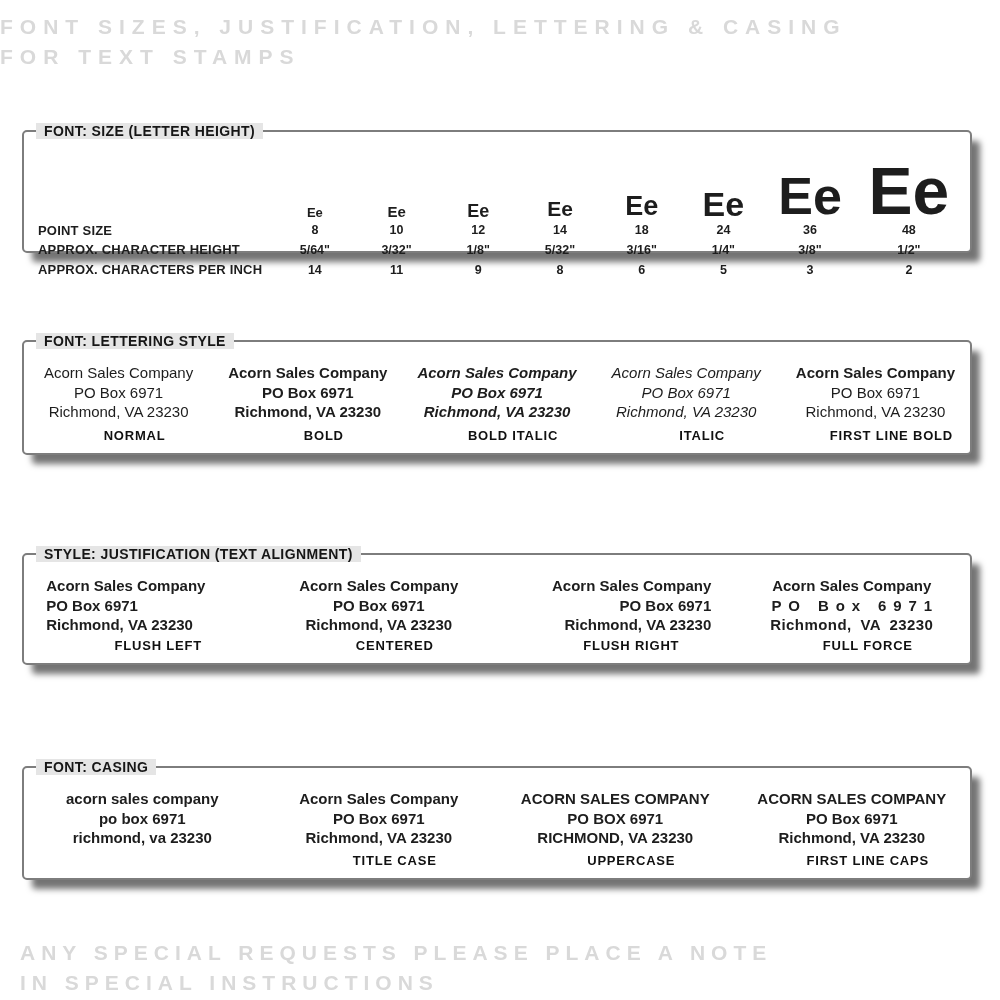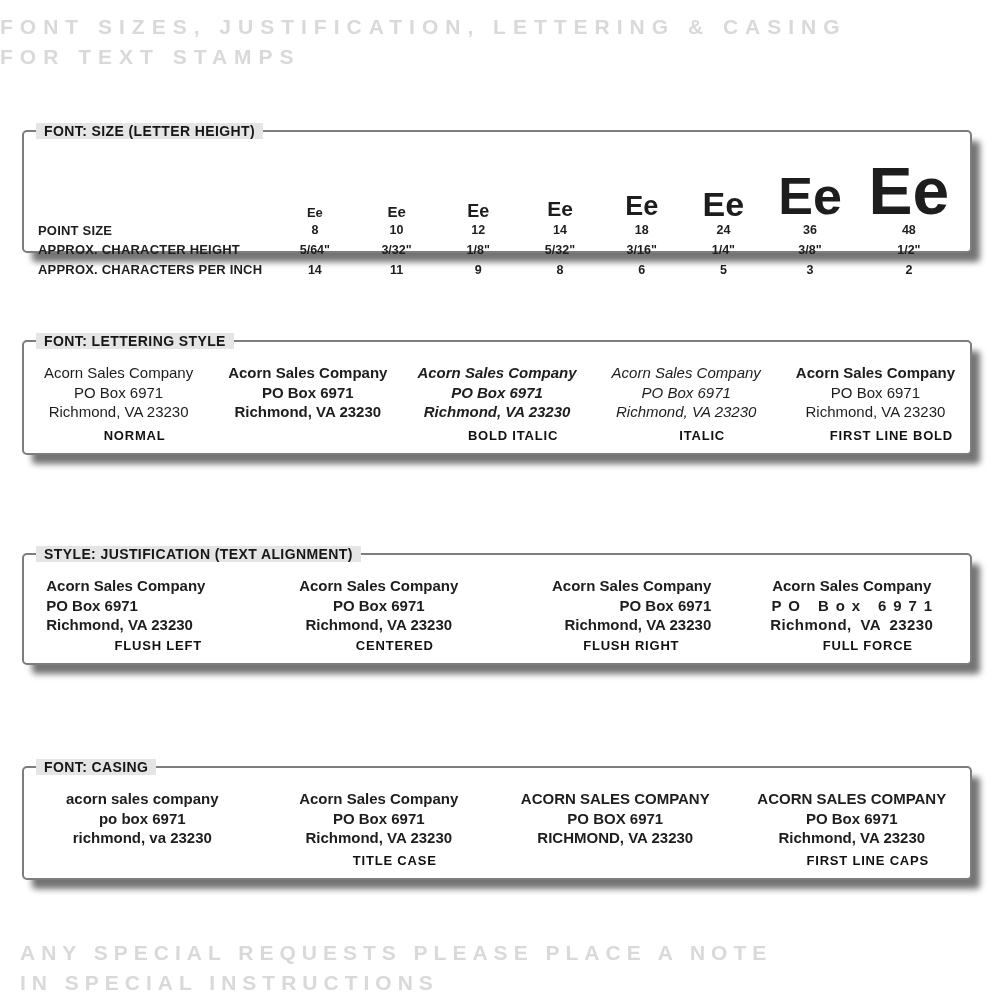--- a/index.html
+++ b/index.html
@@ -203,20 +203,21 @@
         <div class="addr-line">Richmond, VA 23230</div>
       </div>
       <div class="caption">NORMAL</div>
     </div>
     <div class="sample-col style-bold">
       <div class="addr">
         <div class="addr-line">Acorn Sales Company</div>
         <div class="addr-line">PO Box 6971</div>
         <div class="addr-line">Richmond, VA 23230</div>
       </div>
+      <div class="caption">BOLD</div>
     </div>
     <div class="sample-col style-bold-italic">
       <div class="addr">
         <div class="addr-line">Acorn Sales Company</div>
         <div class="addr-line">PO Box 6971</div>
         <div class="addr-line">Richmond, VA 23230</div>
       </div>
       <div class="caption">BOLD ITALIC</div>
     </div>
     <div class="sample-col style-italic">
@@ -293,20 +294,21 @@
         <div class="addr-line">Richmond, VA 23230</div>
       </div>
       <div class="caption">TITLE CASE</div>
     </div>
     <div class="sample-col">
       <div class="addr">
         <div class="addr-line">ACORN SALES COMPANY</div>
         <div class="addr-line">PO BOX 6971</div>
         <div class="addr-line">RICHMOND, VA 23230</div>
       </div>
+      <div class="caption">UPPERCASE</div>
     </div>
     <div class="sample-col">
       <div class="addr">
         <div class="addr-line">ACORN SALES COMPANY</div>
         <div class="addr-line">PO Box 6971</div>
         <div class="addr-line">Richmond, VA 23230</div>
       </div>
       <div class="caption">FIRST LINE CAPS</div>
     </div>
   </div>

